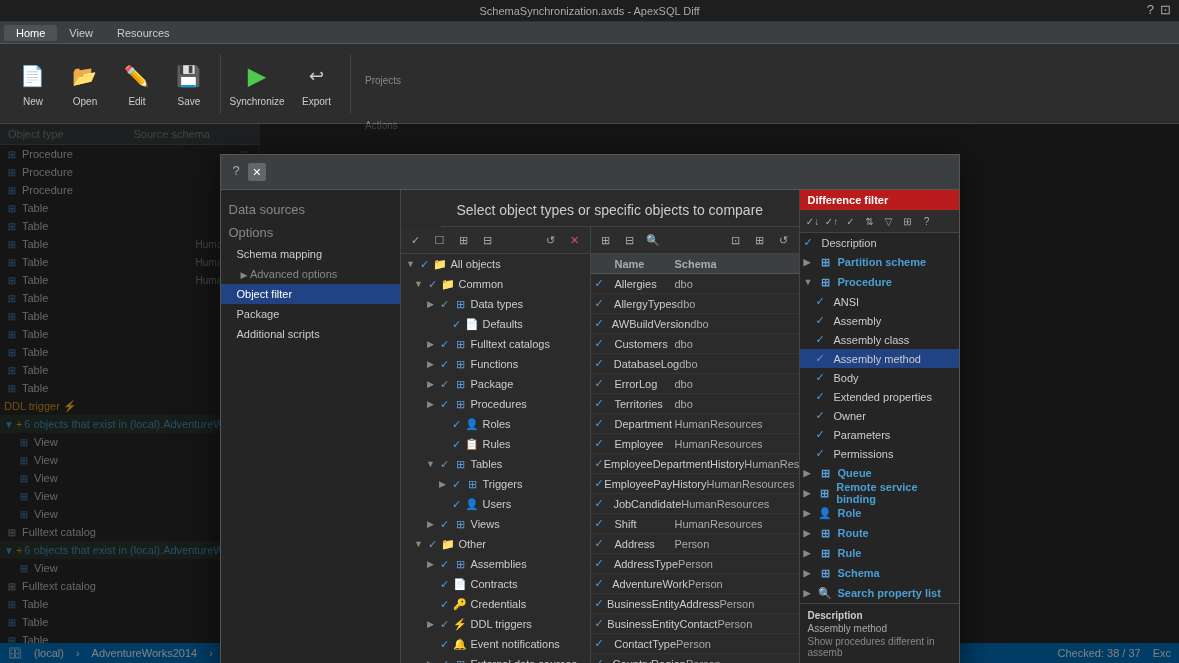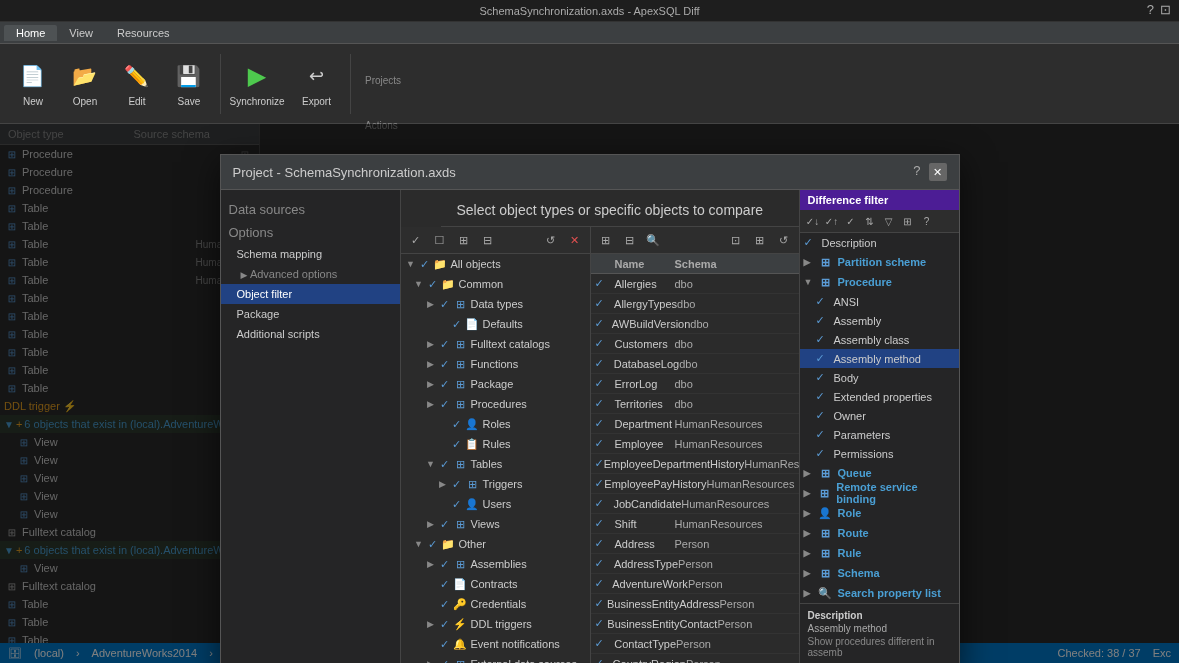--- a/index.html
+++ b/index.html
@@ -74,21 +74,21 @@
 
     
     .obj-table { flex: 1; overflow-y: auto; }
     .obj-table-row { display: flex; align-items: center; height: 20px; border-bottom: 1px solid #333; padding: 0 4px; }
     .obj-table-check { width: 20px; color: #5b9bd5; font-size: 11px; }
     .obj-table-name { flex: 1; font-size: 11px; color: #ccc; }
     .obj-table-schema { width: 120px; font-size: 11px; color: #aaa; }
 
     
     .diff-panel { width: 160px; background: #252526; border-left: 1px solid #444; flex-shrink: 0; overflow-y: auto; }
-    .diff-panel-title { background: #4c1d95; padding: 4px 8px; font-size: 11px; color: #fff; font-weight: bold; }
+    .diff-panel-title { background: #b91c1c; padding: 4px 8px; font-size: 11px; color: #fff; font-weight: bold; }
     .diff-toolbar { display: flex; align-items: center; padding: 2px 4px; background: #2d2d2d; border-bottom: 1px solid #444; gap: 1px; }
     .diff-toolbar-btn { width: 18px; height: 18px; display: flex; align-items: center; justify-content: center; font-size: 10px; cursor: pointer; color: #aaa; }
     .diff-item { display: flex; align-items: center; height: 19px; padding: 0 4px; font-size: 11px; color: #ccc; cursor: pointer; gap: 4px; }
     .diff-item.selected { background: #214283; }
     .diff-check { color: #5b9bd5; font-size: 11px; width: 14px; }
     .diff-expand { color: #888; font-size: 9px; width: 10px; }
     .diff-group { display: flex; align-items: center; height: 20px; padding: 0 4px; font-size: 11px; color: #4a9fd4; cursor: pointer; gap: 4px; font-weight: bold; }
     .diff-group-icon { width: 16px; height: 16px; display: inline-flex; align-items: center; justify-content: center; }
     .diff-footer { padding: 6px 8px; font-size: 10px; color: #888; border-top: 1px solid #444; }
 
@@ -307,21 +307,20 @@
         <span class="obj-icon table-icon">⊞</span>
         <span class="obj-name">Table</span>
         <span class="obj-icon" style="color:#666;">⊞</span>
       </div>
     </div>
 
     <div class="modal-overlay">
       <div class="modal">
 
         <div class="modal-title-bar">
-          <span class="modal-title">Project - SchemaSynchronization.axds</span>
           <div class="modal-controls">
             <span style="color:#aaa; cursor:pointer; font-size:13px;">?</span>
             <button class="modal-btn">✕</button>
           </div>
         </div>
 
         <div class="modal-body">
 
           <div class="modal-sidebar">
             <div class="sidebar-section">Data sources</div>

